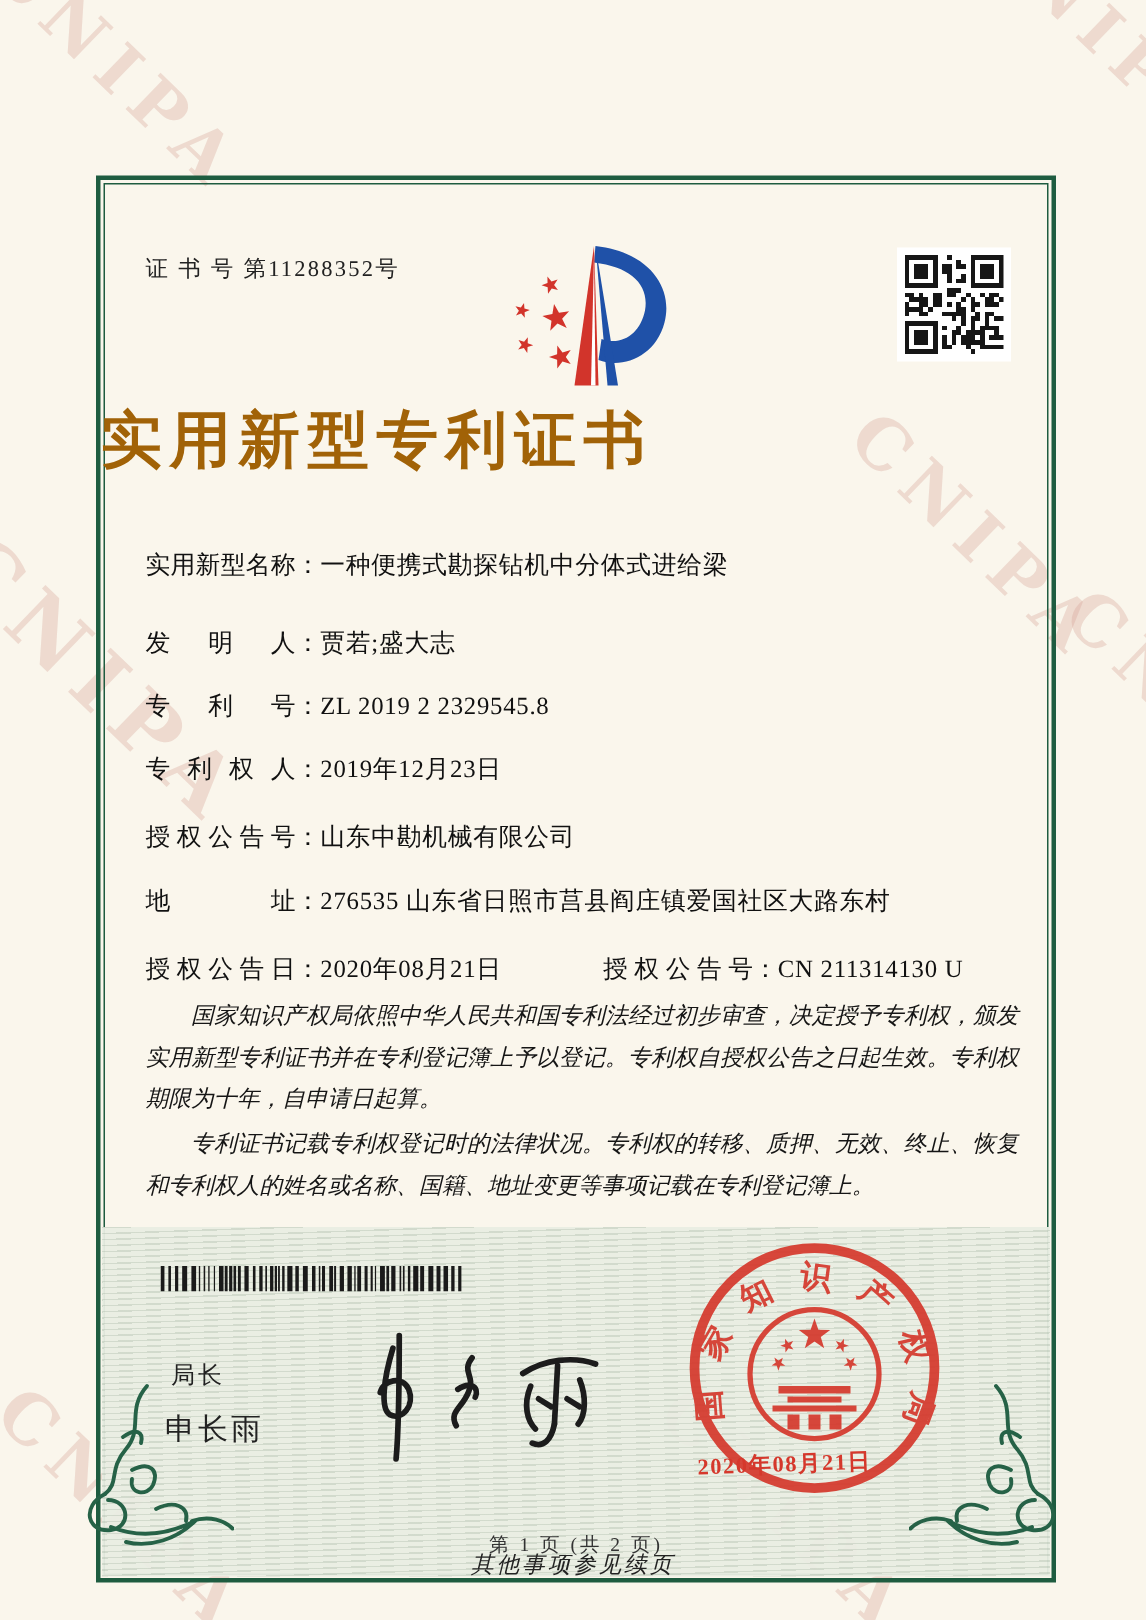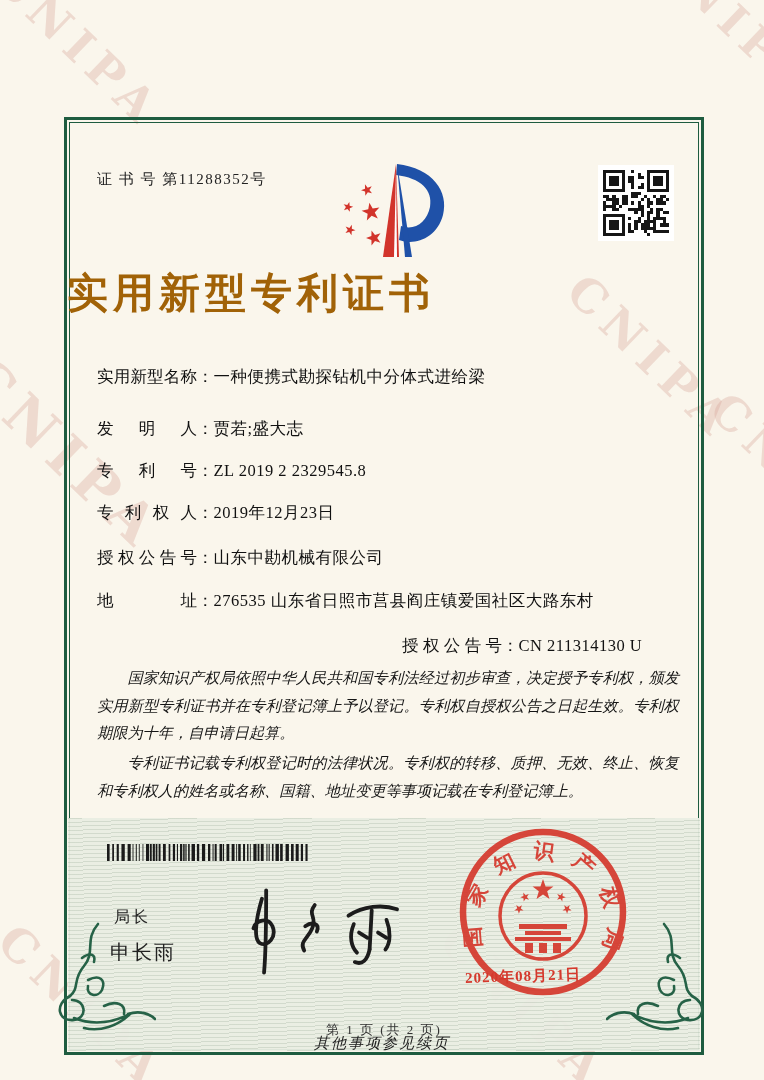--- a/index.html
+++ b/index.html
@@ -259,20 +259,23 @@
       <div class="frow" style="top:136px">
         <span class="flabel">专利权人</span><span class="colon">：</span><span class="fvalue">2019年12月23日</span>
       </div>
       <div class="frow" style="top:181px">
         <span class="flabel">授权公告号</span><span class="colon">：</span><span class="fvalue">山东中勘机械有限公司</span>
       </div>
       <div class="frow" style="top:224px">
         <span class="flabel">地址</span><span class="colon">：</span><span class="fvalue">276535 山东省日照市莒县阎庄镇爱国社区大路东村</span>
       </div>
       <div class="frow" style="top:269px">
+        <span>
+          <span class="flabel">授权公告日</span><span class="colon">：</span><span class="fvalue">2020年08月21日</span>
+        </span>
         <span class="fpair2">
           <span class="flabel">授权公告号</span><span class="colon">：</span><span class="fvalue">CN 211314130 U</span>
         </span>
       </div>
     </div>
 
     <div class="paras">
       <p>国家知识产权局依照中华人民共和国专利法经过初步审查，决定授予专利权，颁发实用新型专利证书并在专利登记簿上予以登记。专利权自授权公告之日起生效。专利权期限为十年，自申请日起算。</p>
       <p>专利证书记载专利权登记时的法律状况。专利权的转移、质押、无效、终止、恢复和专利权人的姓名或名称、国籍、地址变更等事项记载在专利登记簿上。</p>
     </div>

